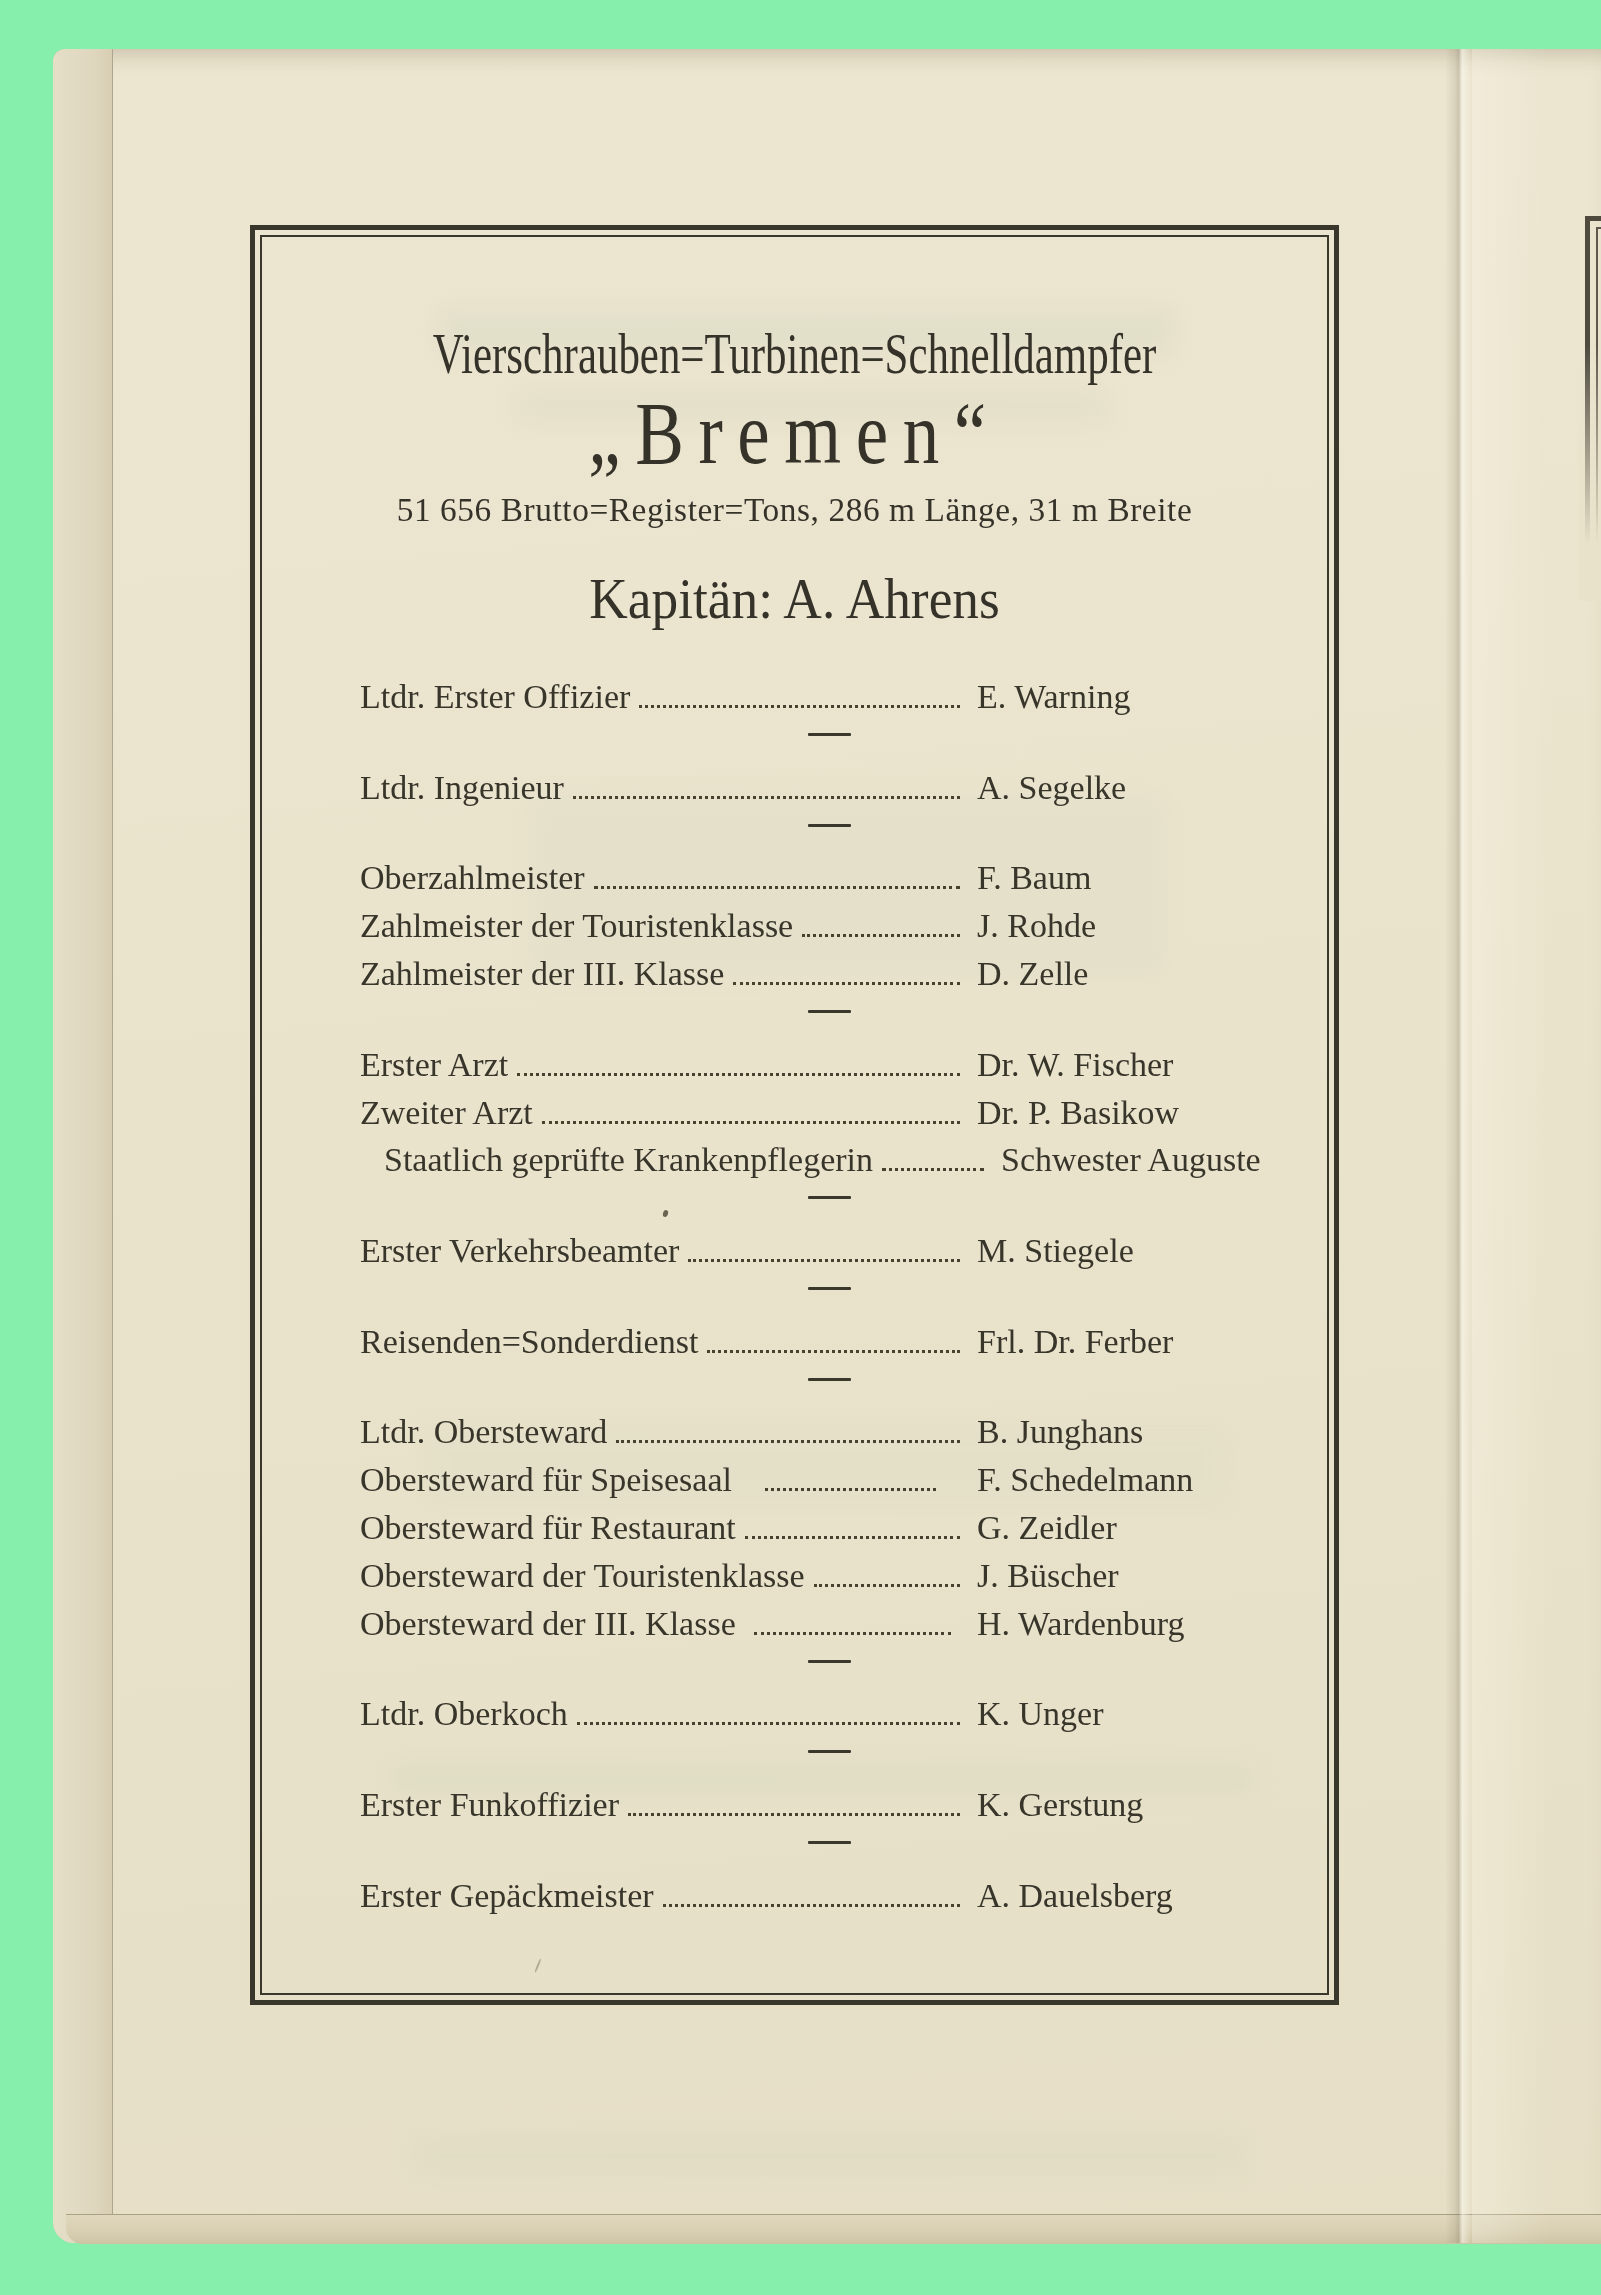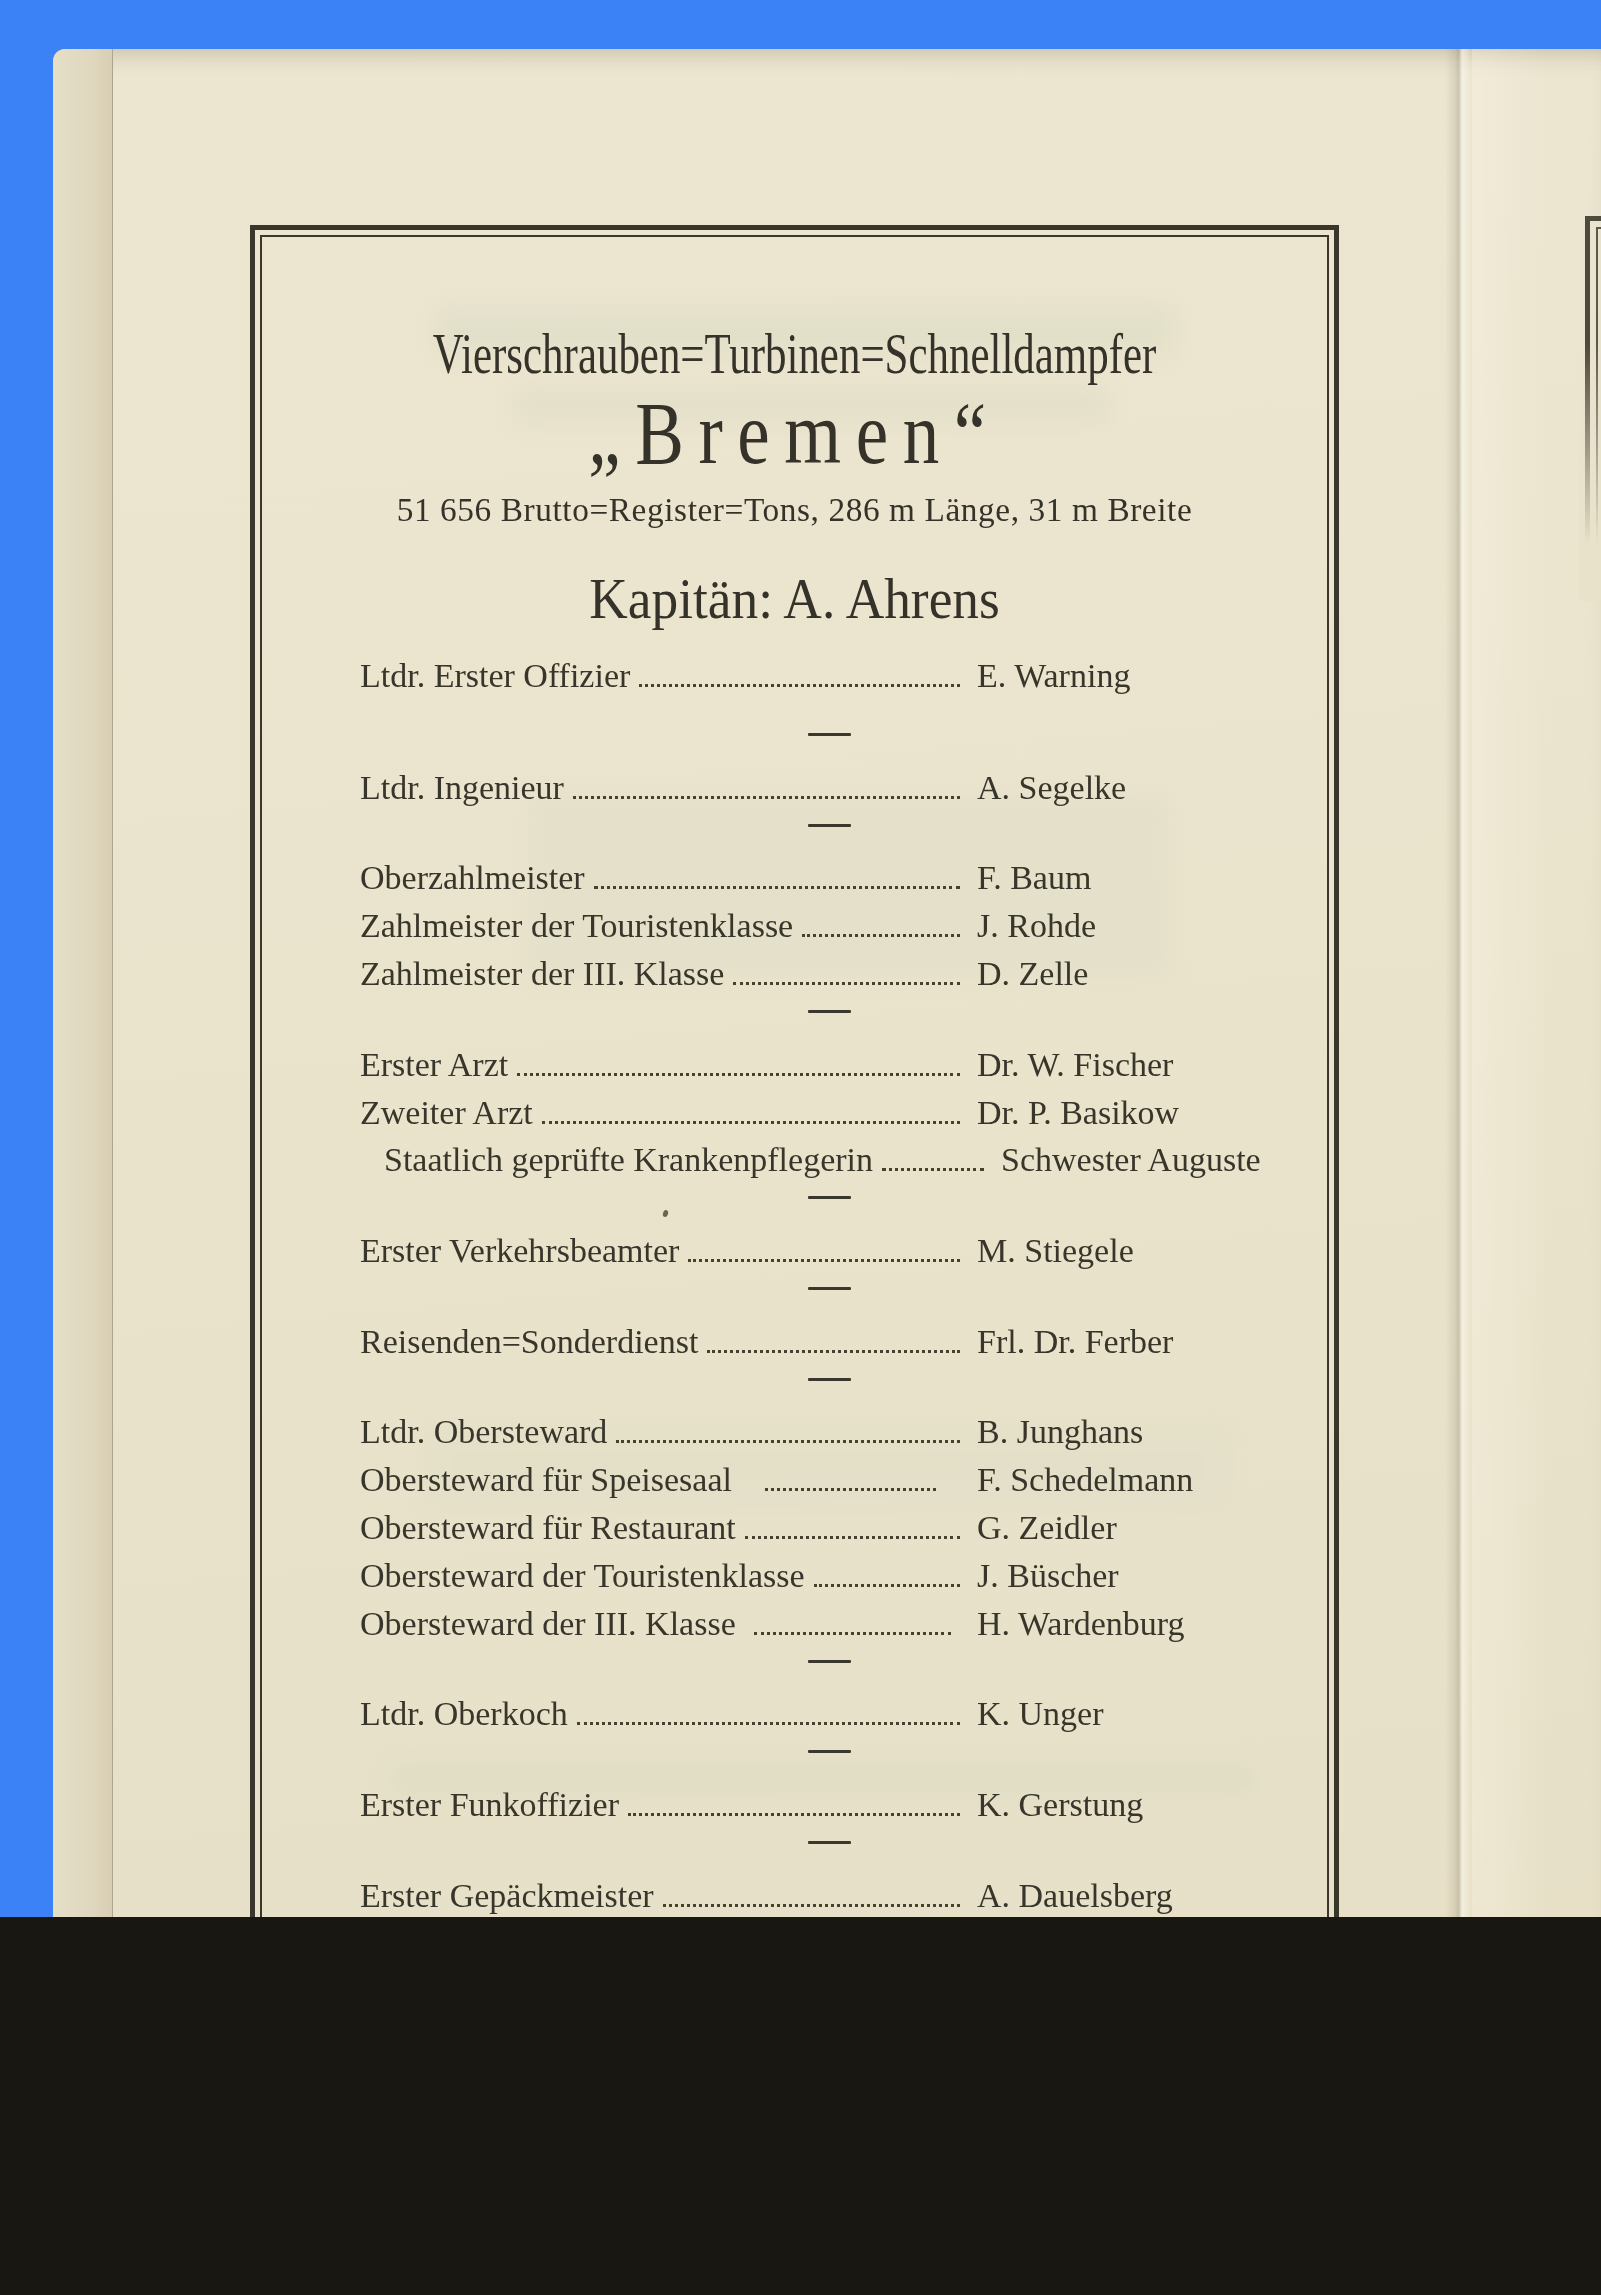--- a/index.html
+++ b/index.html
@@ -1,18 +1,18 @@
 <!DOCTYPE html>
 <html style="font-size:9px"><head>
 <meta charset="utf-8">
 <style>
   html, body { margin: 0; padding: 0; background: #191712; }
   .stage {
-    position: relative; width: 1602px; height: 1917px;
-    background: #3b82f6; overflow: hidden;
+    position: relative; width: 1602px; height: 2295px;
+    background: #86efac; overflow: hidden;
     font-family: "Liberation Serif", "DejaVu Serif", serif;
     color: #3a372c;
   }
   
   .paper {
     position: absolute; left: 53px; top: 49px; width: 1549px; height: 2194px;
     background: linear-gradient(175deg, #ece5d0 0%, #eae3cc 50%, #e6dfc6 100%);
     border-radius: 12.2px 0 0 21px;
     box-shadow: inset 0 15.6px 25.6px -16.7px rgba(110,100,70,.35),
                 inset 27px 0 44px -24.5px rgba(110,100,70,.30);
@@ -128,21 +128,21 @@
     <div class="adj-inner"></div>
   </div>
   <div class="adj-fade"></div>
 
   <div class="headline h-line1">Vierschrauben=Turbinen=Schnelldampfer</div>
   <div class="headline h-ship">„Bremen“</div>
   <div class="headline h-specs">51 656 Brutto=Register=Tons, 286 m Länge, 31 m Breite</div>
   <div class="headline h-capt">Kapitän: A. Ahrens</div>
 
   <div class="crew-list">
-      <div class="crew-row" style="top: 653px;">
+      <div class="crew-row" style="top: 674px;">
         <span class="crew-role">Ltdr. Erster Offizier</span>
         <span class="dot-leader"></span>
         <span class="crew-name">E. Warning</span>
       </div>
       <div class="group-dash" style="top: 733px;"></div>
       <div class="crew-row" style="top: 765px;">
         <span class="crew-role">Ltdr. Ingenieur</span>
         <span class="dot-leader"></span>
         <span class="crew-name">A. Segelke</span>
       </div>

